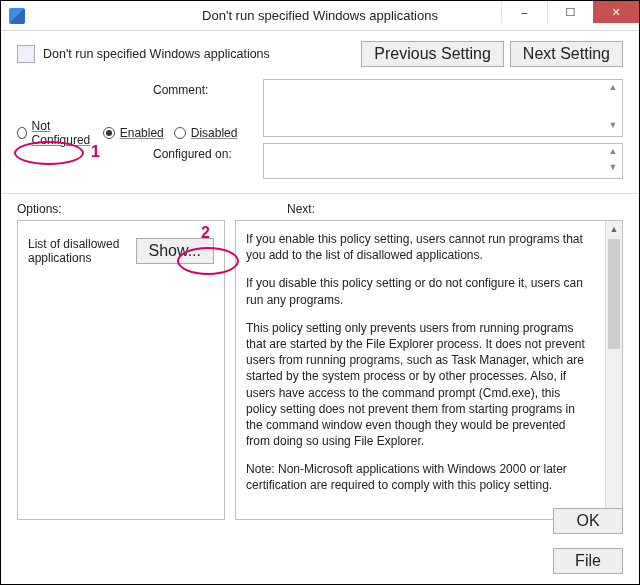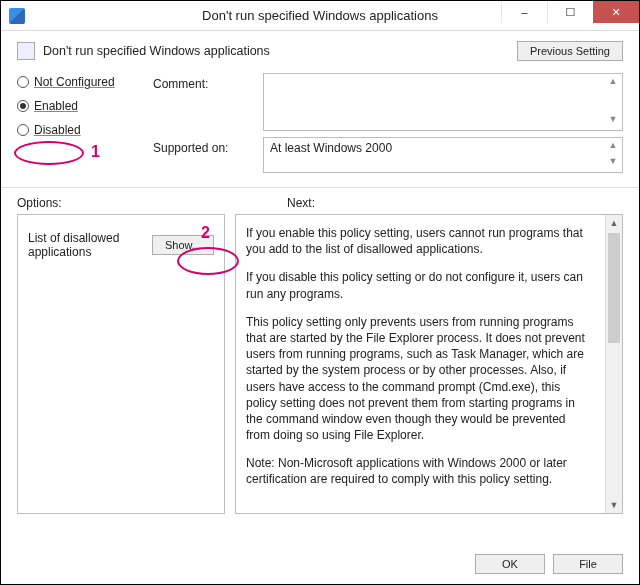--- a/index.html
+++ b/index.html
@@ -77,33 +77,33 @@
     width: 18px; height: 18px;
     border: 1px solid #aaa;
     background: #eef;
   }
   .heading-text { font-size: 12.5px; }
   .nav-btns { display: flex; gap: 6px; }
   .btn {
     border: 1px solid #adadad;
     background: #efefef;
     padding: 3px 12px;
-    font-size: 11px;
+    font-size: 16px;
     cursor: default;
   }
   
   .config-area {
     display: flex;
     gap: 16px;
     margin-top: 12px;
   }
   .radio-col {
     width: 120px;
     display: flex;
-    flex-direction: column;
+    flex-direction: row;
     gap: 10px;
     padding-top: 2px;
     position: relative;
   }
   .radio-item {
     display: flex;
     align-items: center;
     gap: 5px;
   }
   .radio-dot {
@@ -202,21 +202,22 @@
     font-size: 9px; color:#666;
     text-align: center; line-height:16px;
   }
   .scrollbar .arrow.up { top:0; }
   .scrollbar .arrow.down { bottom:0; }
   
   .footer {
     position: absolute;
     bottom: 10px; right: 16px;
     display: flex;
-    gap: 8px;
+    gap: 14px;
+    flex-direction: column;
   }
   .footer .btn { min-width: 70px; text-align:center; }
   
   .anno-circle1 {
     position: absolute;
     left: 13px; top: 140px;
     width: 70px; height: 24px;
     border: 2px solid #d6006c;
     border-radius: 50%;
     pointer-events: none;
@@ -260,20 +261,21 @@
 </div>
 
 <div class="section-top">
   <div class="heading-row">
     <div class="heading-left">
       <div class="heading-icon"></div>
       <div class="heading-text">Don't run specified Windows applications</div>
     </div>
     <div class="nav-btns">
       <div class="btn">Previous Setting</div>
+      <div class="btn">Next Setting</div>
     </div>
   </div>
 
   <div class="config-area">
     <div class="radio-col">
       <div class="radio-item">
         <span class="radio-dot"></span>
         <span class="radio-label">Not Configured</span>
       </div>
       <div class="radio-item">
@@ -289,23 +291,22 @@
     <div class="fields-col">
       <div class="field-row">
         <div class="field-label">Comment:</div>
         <div class="field-box">
           <div class="inner-text"></div>
           <div class="scroll-arrow up">▲</div>
           <div class="scroll-arrow down">▼</div>
         </div>
       </div>
       <div class="field-row">
-        <div class="field-label">Supported on:</div>
+        <div class="field-label">Configured on:</div>
         <div class="field-box short">
-          <div class="inner-text">At least Windows 2000</div>
           <div class="scroll-arrow up">▲</div>
           <div class="scroll-arrow down">▼</div>
         </div>
       </div>
     </div>
   </div>
 </div>
 
 <div class="labels-row">
   <div class="left">Options:</div>

